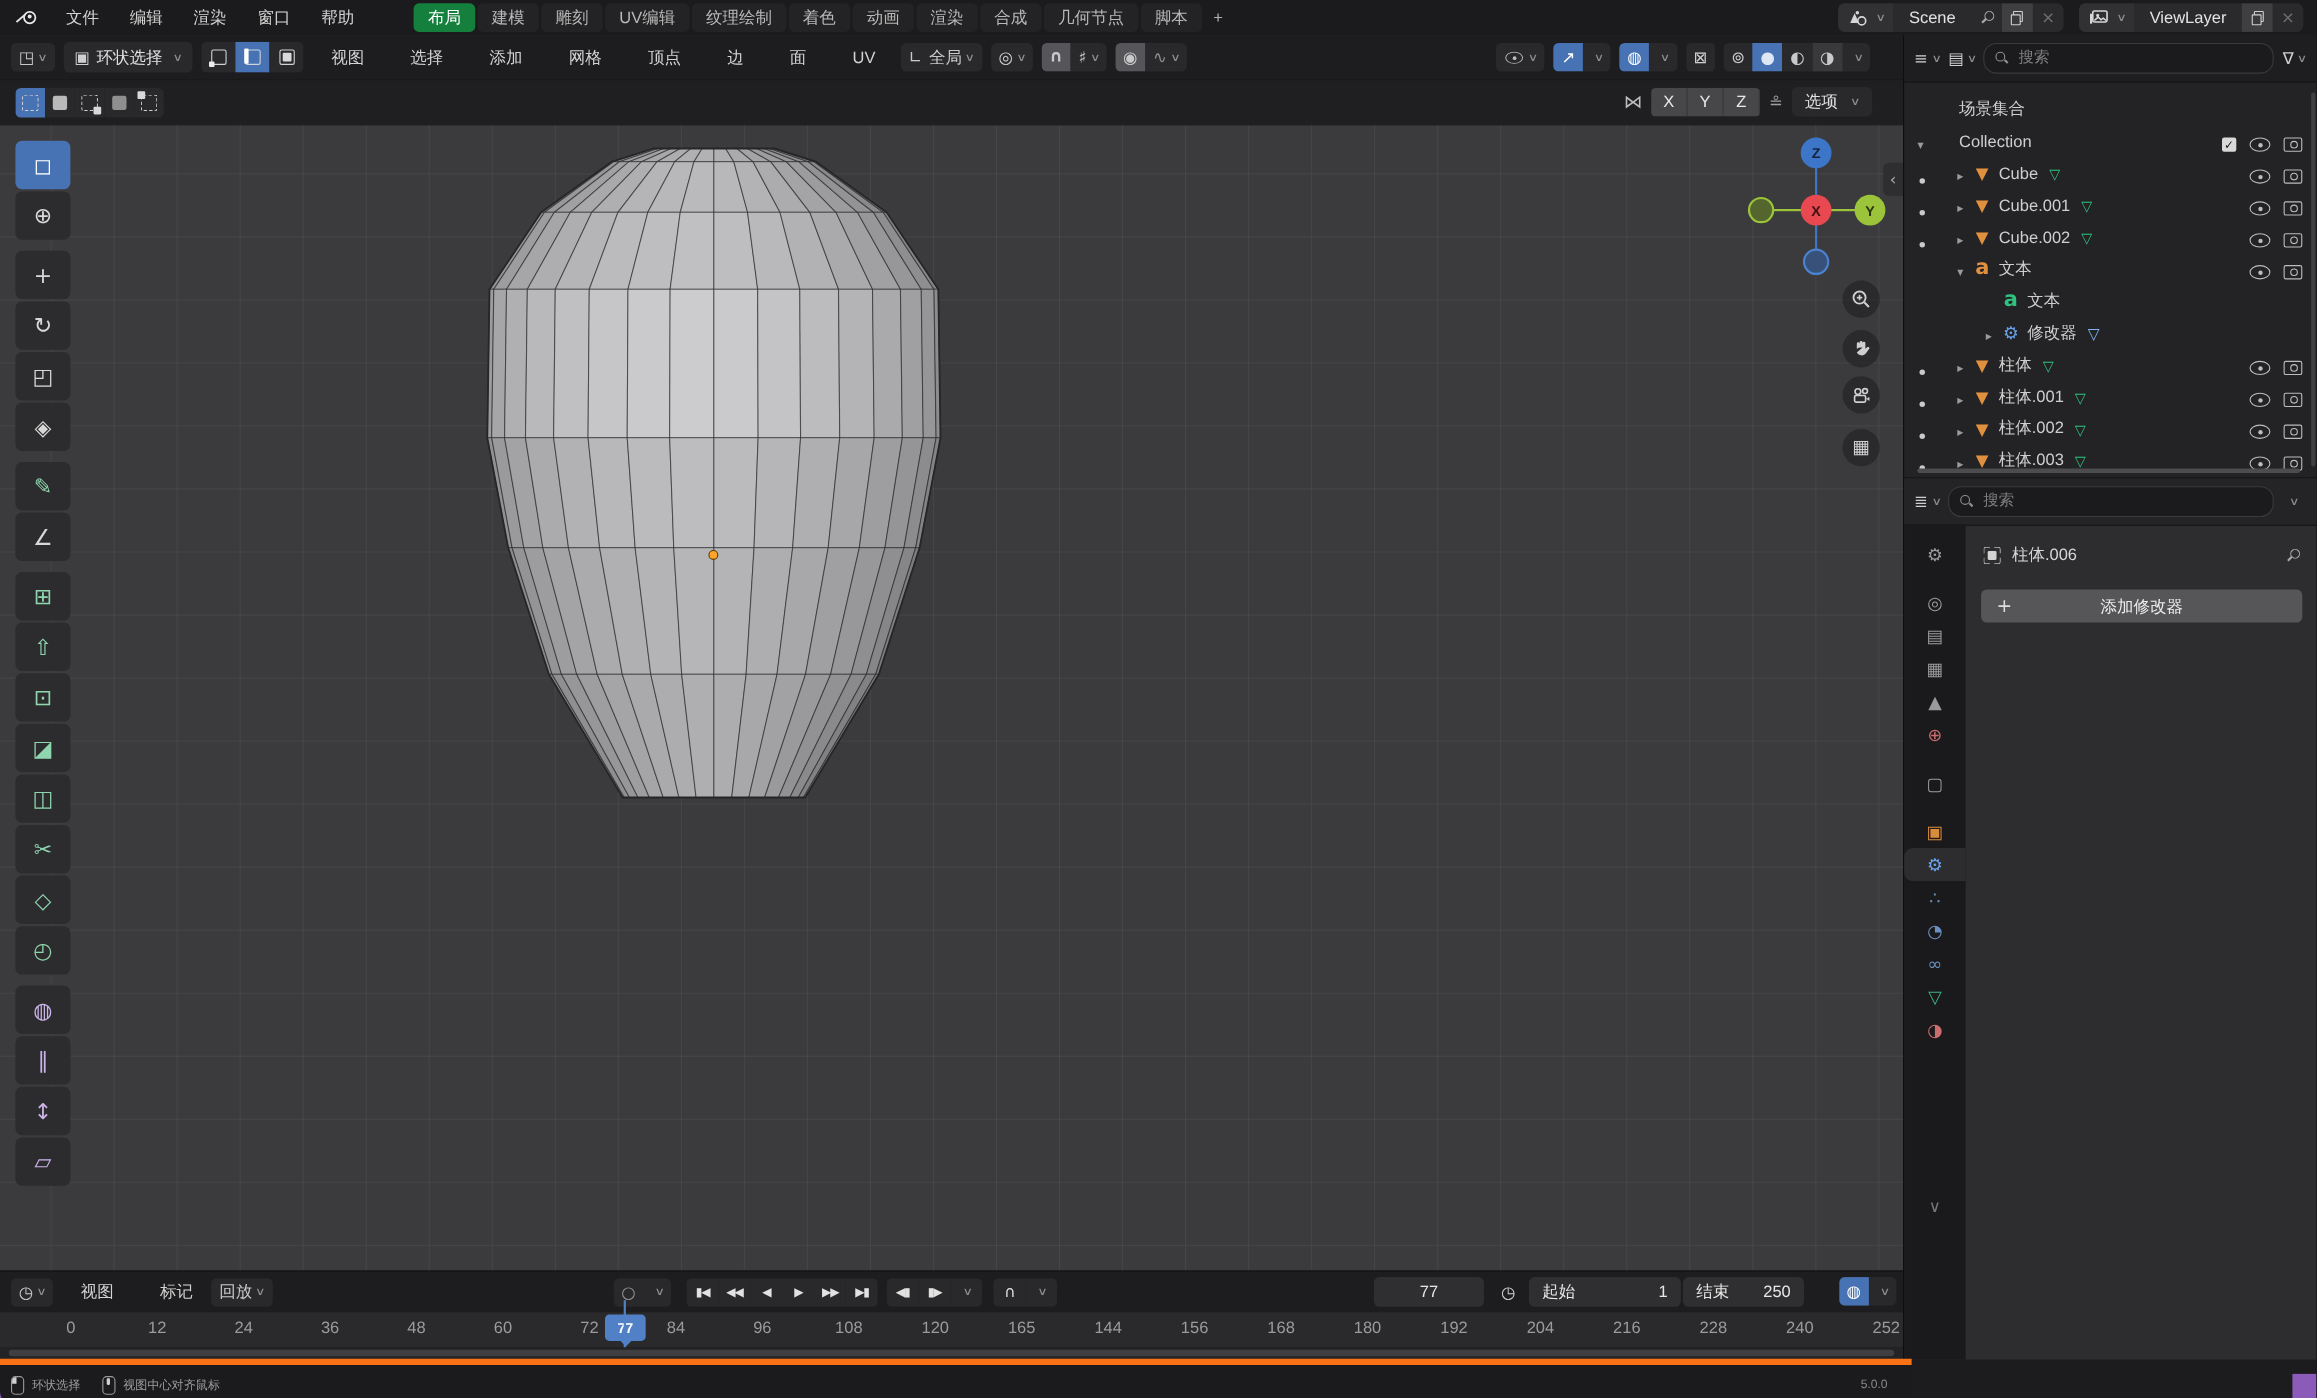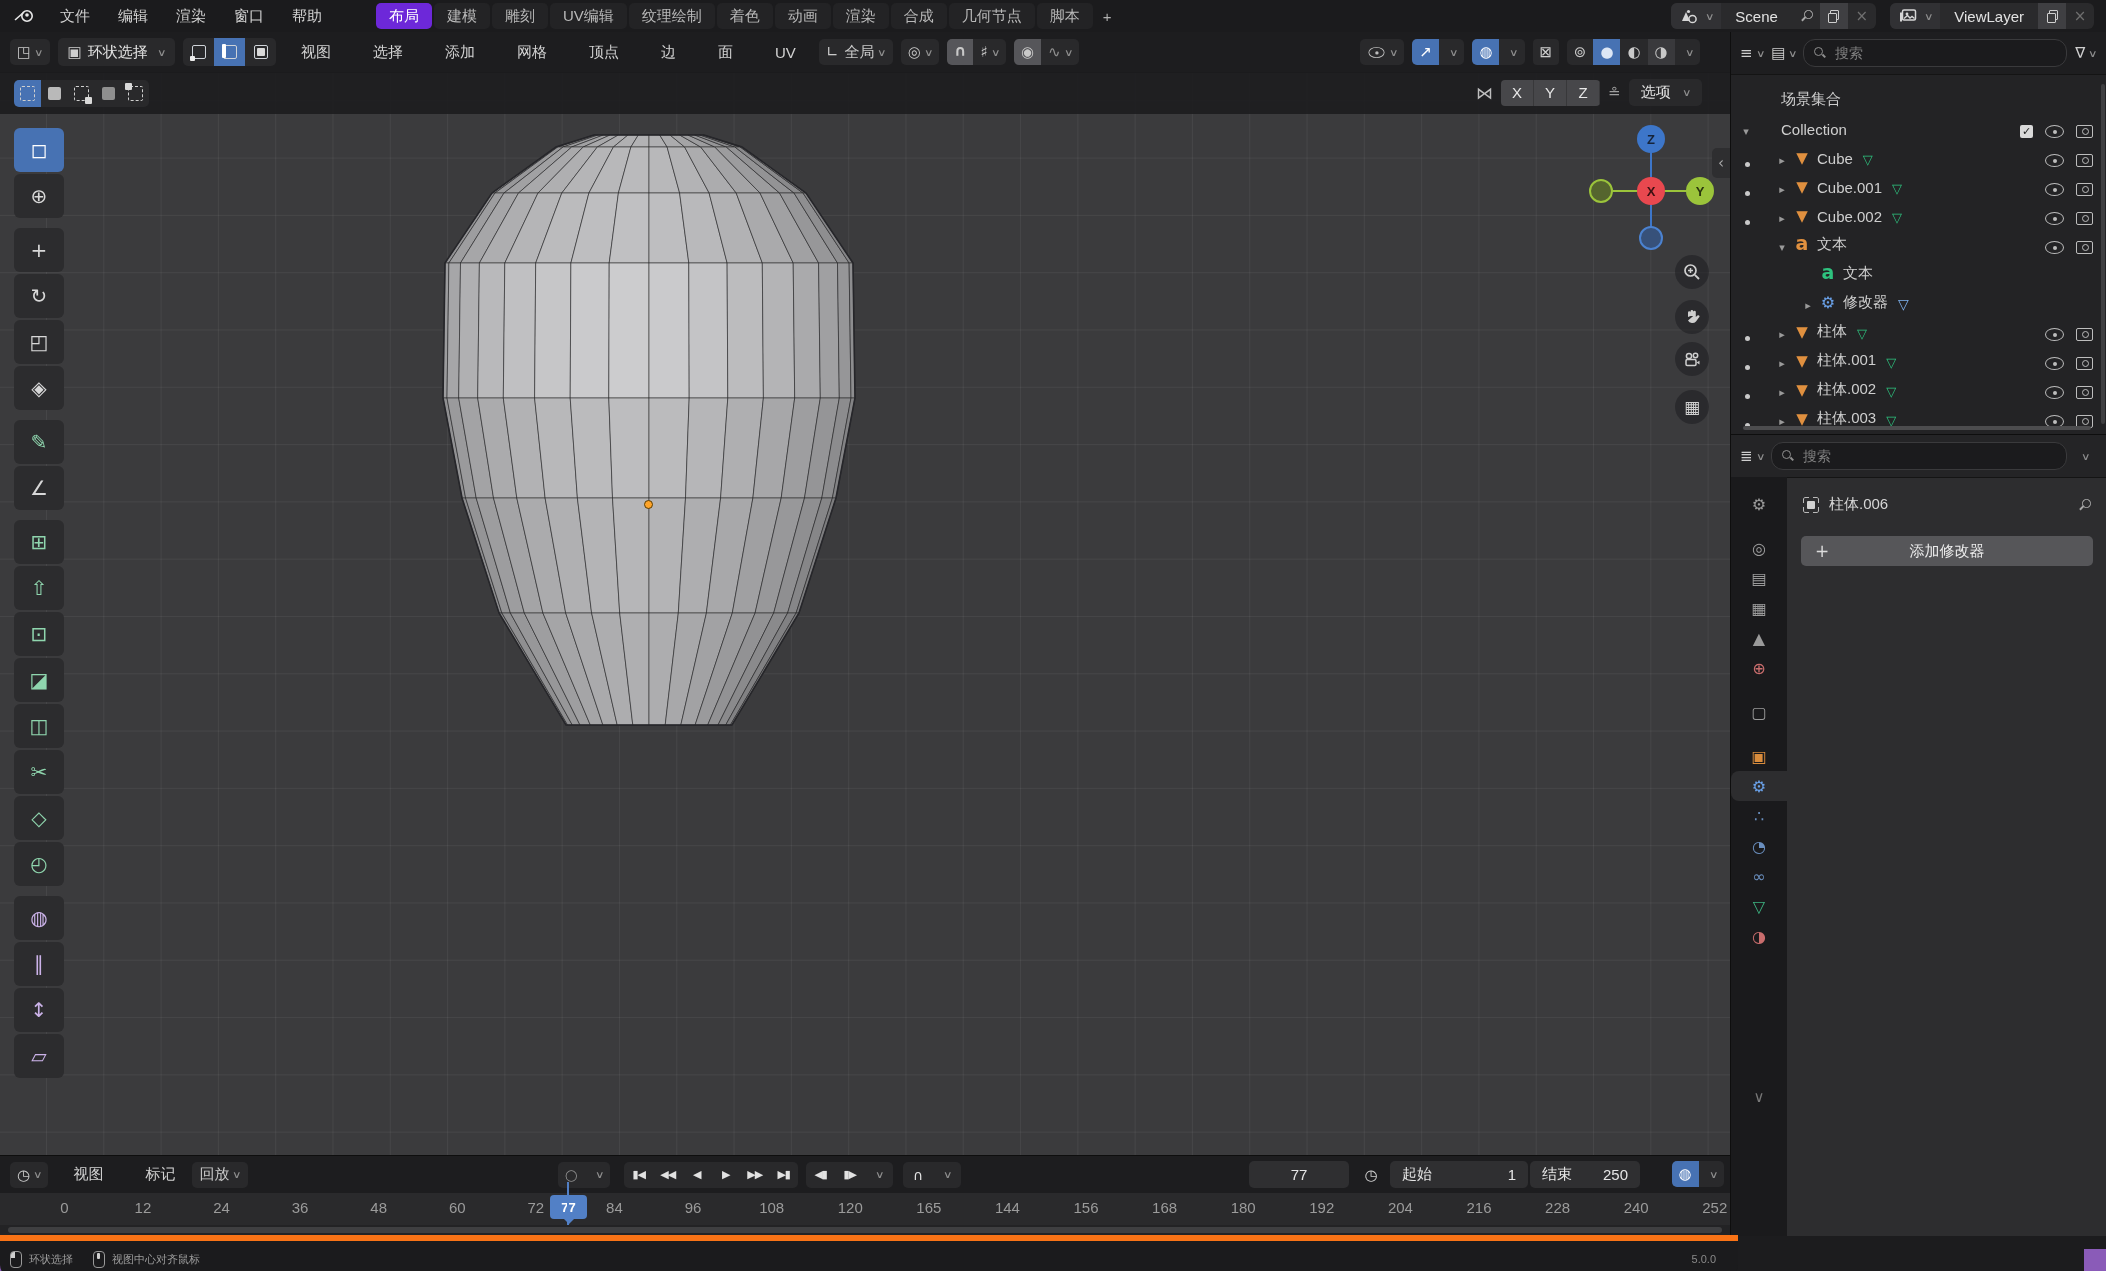--- a/index.html
+++ b/index.html
@@ -10,21 +10,21 @@
   .row{display:flex;align-items:center;}
   .chev{font-size:10px;color:#8f8f8f;transform:scaleX(1.3);margin-left:4px;}
   
   .topbar{position:absolute;left:0;top:0;width:2106px;height:32px;background:#1b1b1d;
           display:flex;align-items:center;border-bottom:1px solid #0e0e0e;}
   .logo{width:26px;height:18px;margin:0 8px 0 12px;display:flex;align-items:center;justify-content:center;}
   .menu-item{padding:0 14px;height:24px;display:flex;align-items:center;border-radius:4px;color:#d2d2d2;}
   .ws-tabs{display:flex;align-items:center;margin-left:40px;gap:2px;}
   .ws-tab{padding:0 13px;height:26px;display:flex;align-items:center;border-radius:5px;
           background:#232325;color:#b9b9b9;}
-  .ws-tab[data-active="1"]{background:#6d28d9;color:#ffffff;}
+  .ws-tab[data-active="1"]{background:#15803d;color:#ffffff;}
   .ws-add{padding:0 10px;color:#b0b0b0;}
   .sel-box{display:flex;align-items:center;background:#2a2a2c;border-radius:6px;height:26px;overflow:hidden;margin-left:16px;}
   .sel-box .seg-ic{display:flex;align-items:center;gap:3px;padding:0 8px;height:100%;background:#313134;}
   .sel-box .seg-name{padding:0 14px;color:#e2e2e2;}
   .sel-box .seg-btn{display:flex;align-items:center;justify-content:center;width:28px;height:100%;}
   .sel-box .seg-btn.lit{background:#3f3f42;}
   .xdim{color:#6f6f6f;font-size:15px;}
   
   .g{font-family:"DejaVu Sans",sans-serif;}
   .icon-search{position:relative;width:12px;height:12px;flex:0 0 auto;}
@@ -90,21 +90,21 @@
   
   .vp-info{position:absolute;left:100px;top:126px;color:#d4d4d4;font-size:17px;line-height:27px;text-shadow:0 1px 2px rgba(0,0,0,.6);}
   .gizmo .axline{position:absolute;background:#3d76c9;}
   .gz-circ{position:absolute;border-radius:50%;display:flex;align-items:center;justify-content:center;font-size:13px;font-weight:bold;color:#222;}
   .side-btn{position:absolute;width:34px;height:34px;border-radius:50%;background:rgba(30,30,32,.55);display:flex;align-items:center;justify-content:center;color:#cfcfcf;}
   .collapse-tab{position:absolute;left:1712px;top:148px;width:18px;height:30px;background:#2e2e30;border-radius:5px 0 0 5px;display:flex;align-items:center;justify-content:center;color:#aaa;font-size:15px;}
   
   .outliner{position:absolute;left:1730px;top:32px;width:376px;height:402px;background:#232325;border-left:1px solid #0e0e0e;}
   .panel-header{display:flex;align-items:center;height:42px;background:#1e1e20;border-bottom:1px solid #141414;padding:0 8px;gap:6px;}
   .search-field{display:flex;align-items:center;gap:7px;background:#1b1b1d;border:1px solid #3a3a3c;border-radius:12px;height:26px;padding:0 10px;flex:1;}
-  .search-field input{background:transparent;border:0;outline:0;color:#cfcfcf;width:100%;font-size:14px;font-family:Liberation Sans, sans-serif;}
+  .search-field input{background:transparent;border:0;outline:0;color:#cfcfcf;width:100%;font-size:14px;font-family:Liberation Serif, serif;}
   .search-field input::placeholder{color:#7f7f7f;}
   .tree{position:absolute;left:0;top:48px;right:8px;}
   .orow{position:relative;height:29px;display:flex;align-items:flex-end;}
   .orow .dot{width:5px;height:5px;border-radius:50%;background:#c9c9c9;position:absolute;left:14px;}
   .orow .arrow{width:18px;color:#9a9a9a;font-size:11px;text-align:center;flex:0 0 auto;}
   .orow .typ{width:22px;display:flex;align-items:center;justify-content:center;flex:0 0 auto;font-weight:bold;}
   .orow .lbl{margin-left:4px;color:#cecece;white-space:nowrap;}
   .orow .tag{margin-left:10px;font-size:13px;}
   .orow[data-tag="mesh"] .tag{color:#2ec27e;}
   .orow[data-tag="modifier"] .tag{color:#7fb3f0;font-size:14px;}

